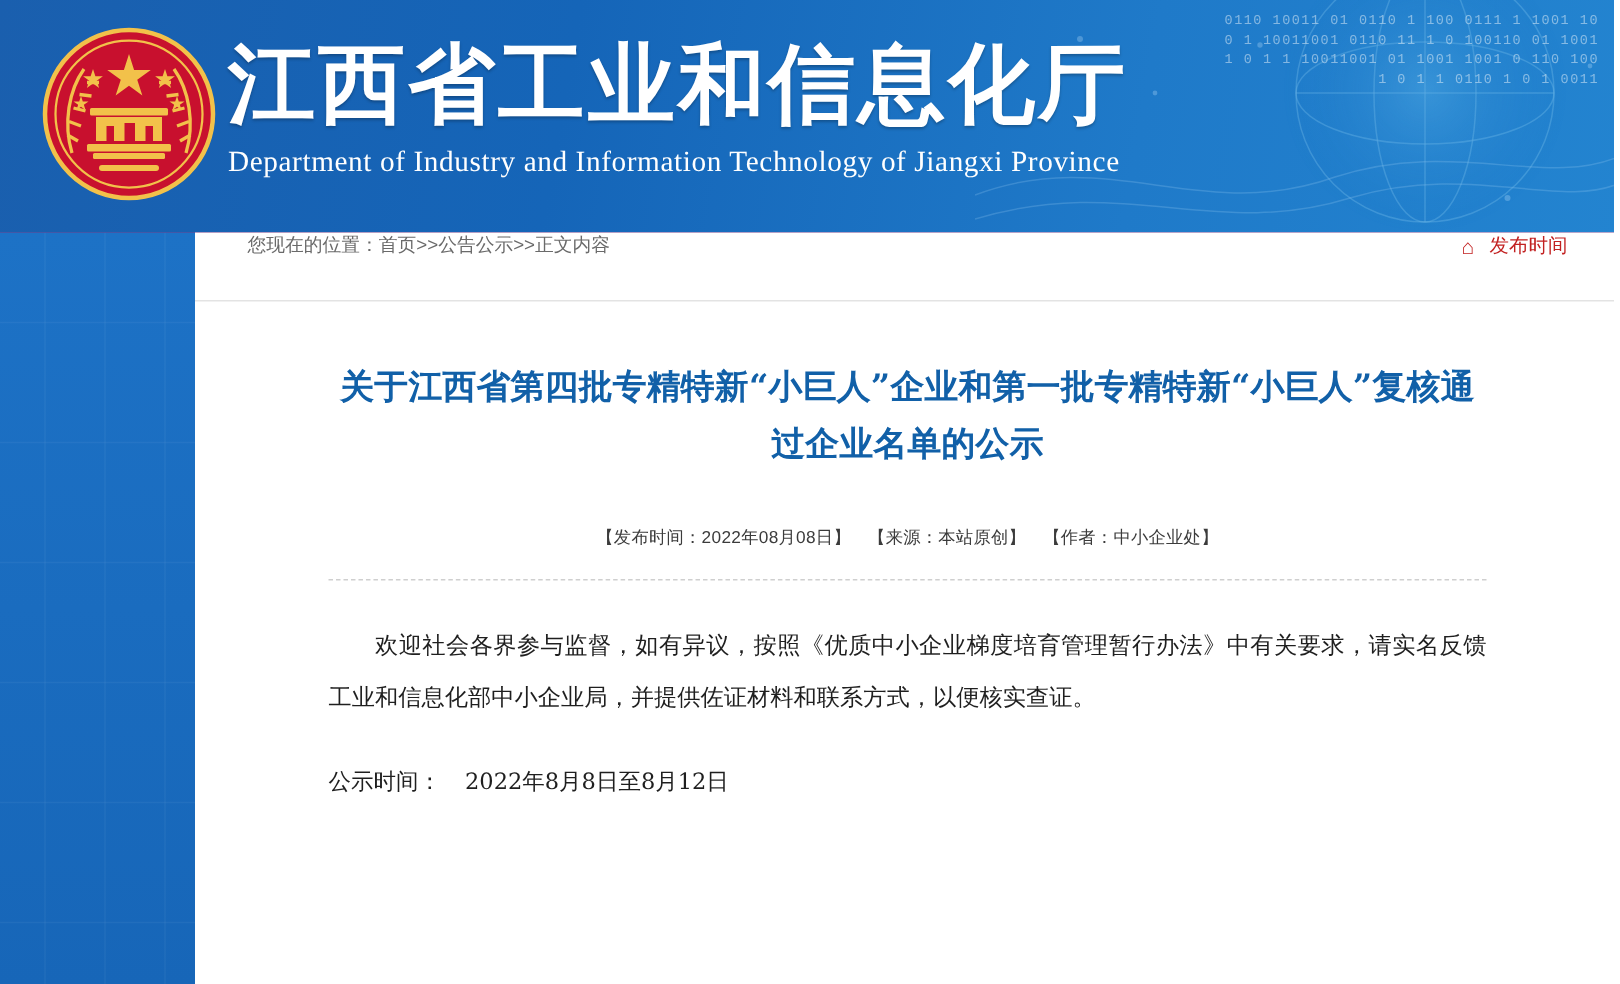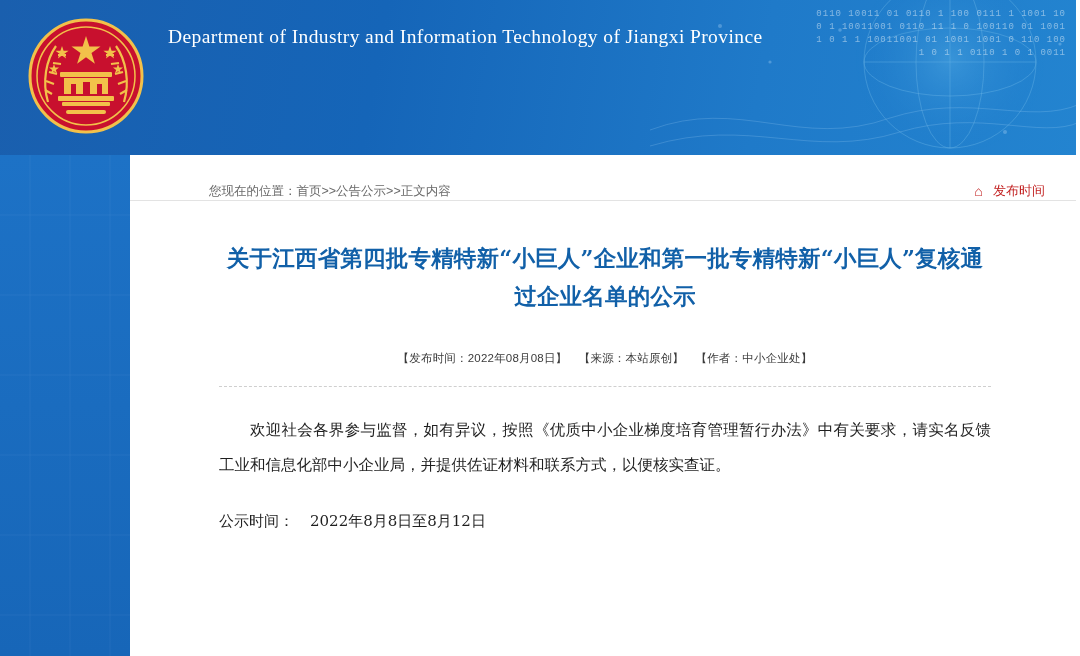--- a/index.html
+++ b/index.html
@@ -74,41 +74,39 @@
     white-space: nowrap;
     text-shadow: 0 1px 2px rgba(0,0,0,.25);
   }
   .title-en {
     color: #ffffff;
     font-size: 19.5px;
     letter-spacing: .4px;
     margin-top: 6px;
     white-space: nowrap;
     font-family: "Liberation Serif", serif;
-    margin-left: 16px;
   }
 
   
   .content-wrap {
     position: absolute;
     left: 130px;
     top: 155px;
     width: 950px;
     min-height: 501px;
     background: #ffffff;
   }
 
   
   .crumb-bar {
     position: relative;
     height: 45px;
     border-bottom: 1px solid #e3e3e3;
     display: flex;
-    align-items: flex-end;
-    padding-left: 44px;
+    align-items: flex-start;
   }
   .crumb {
     margin-left: 35px;
     font-size: 12.5px;
     color: #6a6a6a;
     white-space: nowrap;
   }
   .crumb a {
     color: #6a6a6a;
     text-decoration: none;
@@ -261,20 +259,21 @@
         <rect x="45" y="68" width="5" height="10"></rect>
         <rect x="71" y="68" width="5" height="10"></rect>
       </g>
 
       <g fill="#f2c14a">
         <rect x="40" y="94" width="40" height="4" rx="2"></rect>
       </g>
     </svg>
 
     <div class="title-block">
+      <div class="title-cn">江西省工业和信息化厅</div>
       <div class="title-en">Department of Industry and Information Technology of Jiangxi Province</div>
     </div>
   </div>
 
   <div class="left-strip">
     <svg class="grid" viewBox="0 0 130 501" preserveAspectRatio="none">
       <g stroke="#ffffff" stroke-opacity=".18" fill="none">
         <path d="M0 60 H130 M0 140 H130 M0 220 H130 M0 300 H130 M0 380 H130 M0 460 H130"></path>
         <path d="M30 0 V501 M70 0 V501 M110 0 V501"></path>
       </g>

